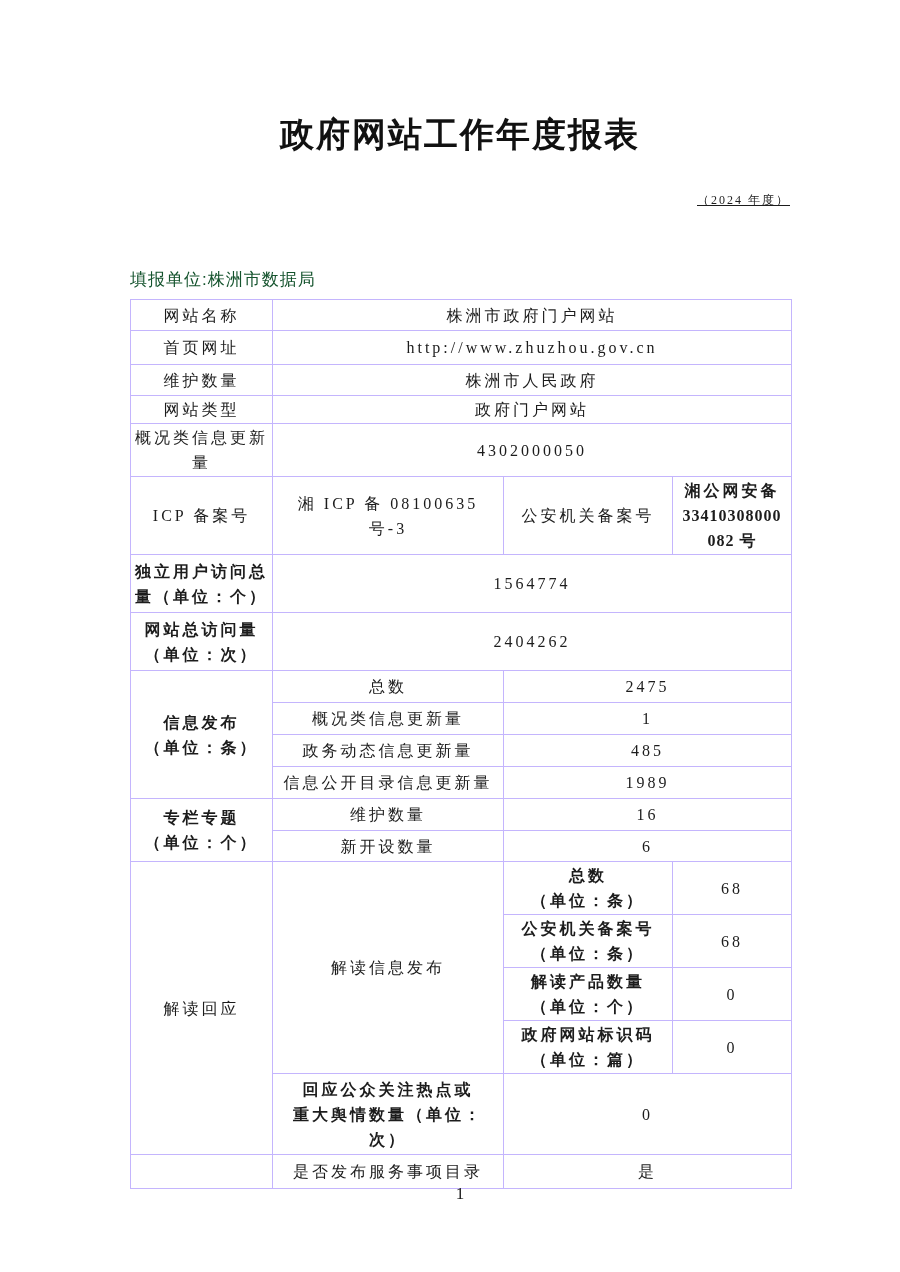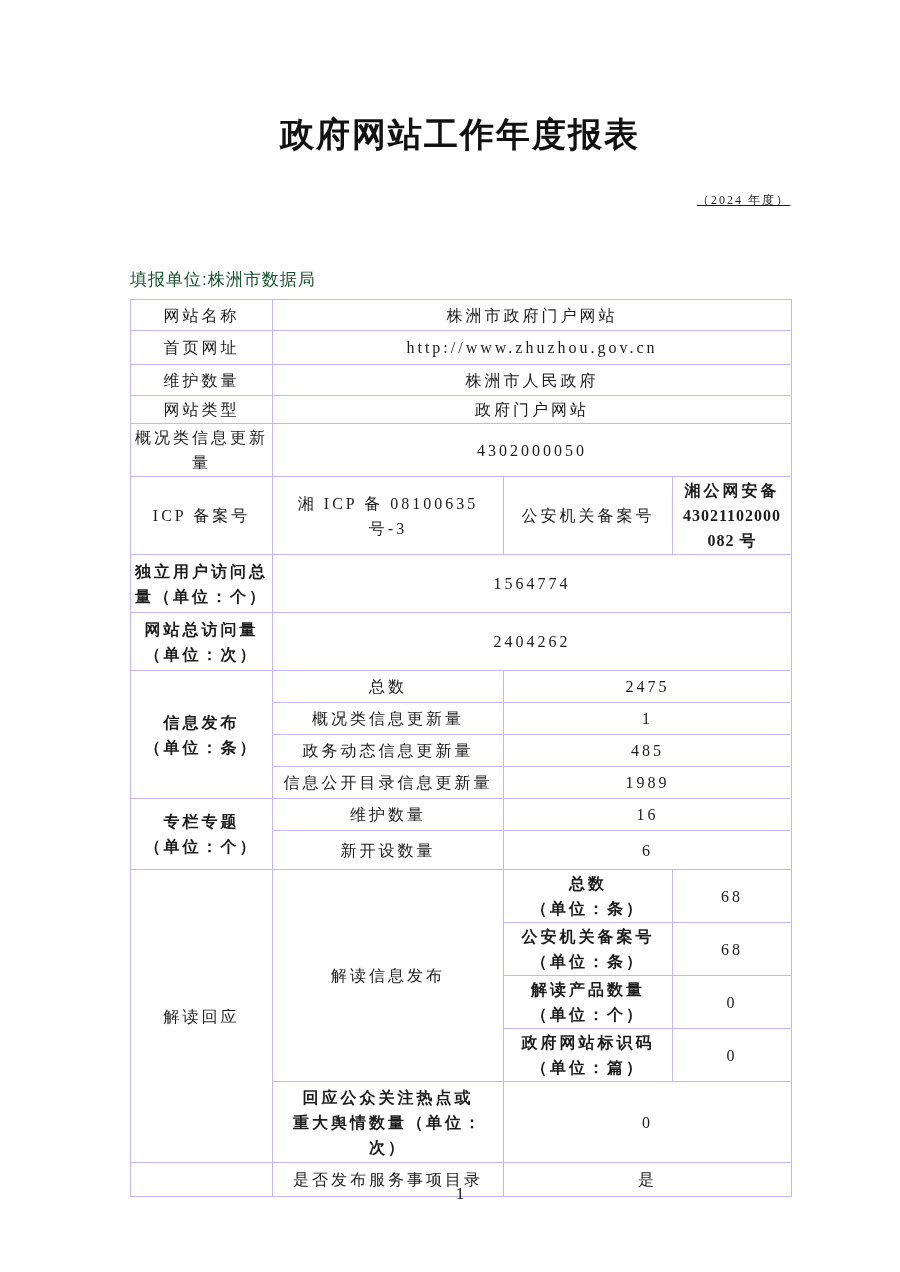--- a/index.html
+++ b/index.html
@@ -80,21 +80,21 @@
     <td>概况类信息更新量</td>
     <td colspan="3" class="num">4302000050</td>
   </tr>
 
   <tr style="height:77px">
     <td>ICP 备案号</td>
     <td class="icpv">湘 ICP 备 08100635 号-3</td>
     <td>公安机关备案号</td>
     <td>
       <span class="line">湘公网安备</span>
-      <span class="line num">43021102000</span>
+      <span class="line num">33410308000</span>
       <span class="line num">082 号</span>
     </td>
   </tr>
 
   <tr style="height:58px">
     <td class="justify">
       <span class="line">独立用户访问总</span>
       <span class="line">量（单位：个）</span>
     </td>
     <td colspan="3" class="num">1564774</td>
@@ -130,21 +130,21 @@
   </tr>
 
   <tr style="height:32px">
     <td rowspan="2">
       <span class="line">专栏专题</span>
       <span class="line">（单位：个）</span>
     </td>
     <td>维护数量</td>
     <td colspan="2" class="num">16</td>
   </tr>
-  <tr style="height:39px">
+  <tr style="height:31px">
     <td>新开设数量</td>
     <td colspan="2" class="num">6</td>
   </tr>
 
   <tr style="height:49px">
     <td rowspan="5">解读回应</td>
     <td rowspan="4">解读信息发布</td>
     <td>
       <span class="line">总数</span>
       <span class="line">（单位：条）</span>

